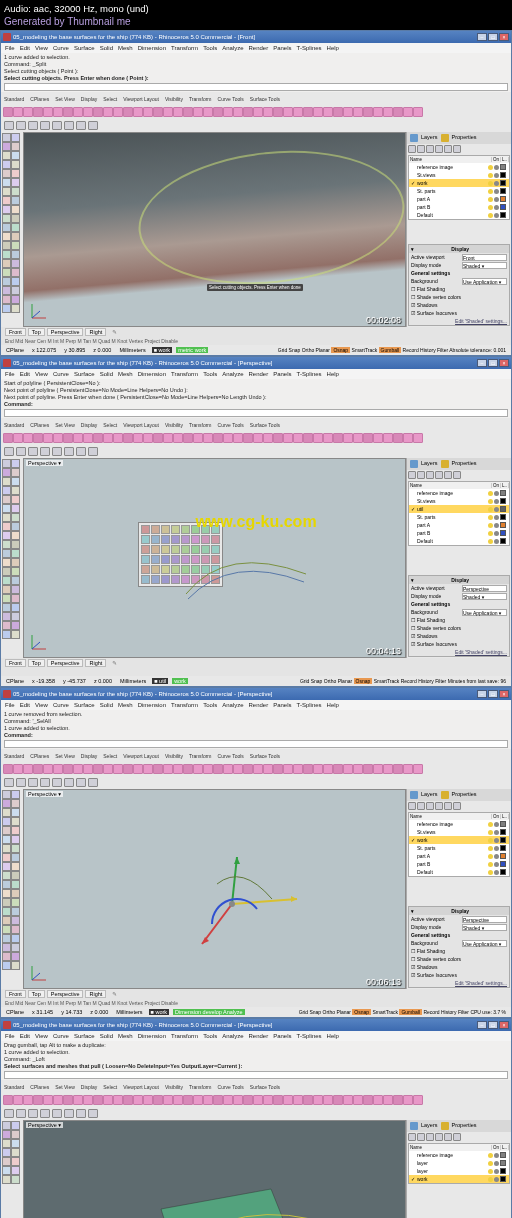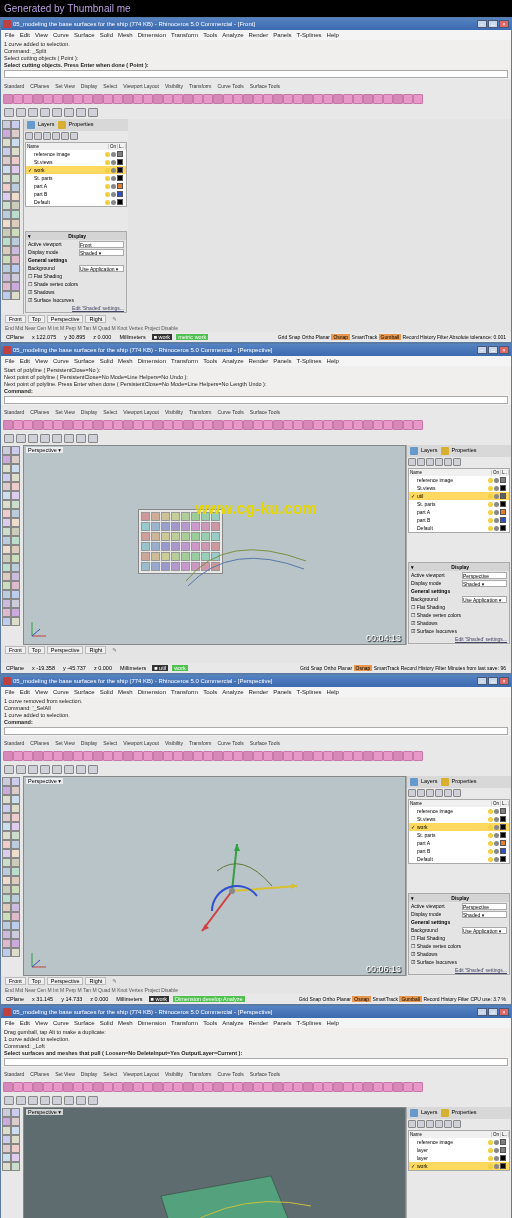--- a/index.html
+++ b/index.html
@@ -51,20 +51,21 @@
 .timestamp { position: absolute; bottom: 1px; right: 4px; color: #fff; font-size: 9px; text-shadow: 1px 1px 1px #000; z-index: 50; }
 .floating-palette { position: absolute; background: #e8e8e8; border: 1px solid #888; padding: 2px; display: grid; grid-template-columns: repeat(8, 9px); gap: 1px; }
 .fp-icon { width: 9px; height: 9px; border: 1px solid #999; background: #d4c898; }
 .axis-gizmo { position: absolute; bottom: 5px; left: 5px; width: 20px; height: 20px; }
 .drag-hint { position:absolute; background:#444; color:#fff; font-size:4.5px; padding:1px 2px; border-radius:1px; }
 </style>
 </head>
 <body>
 
 <div class="header-info">
+  <div>Audio: aac, 32000 Hz, mono (und)</div>
   <span class="gen">Generated by Thumbnail me</span>
 </div>
 
 <div id="windows-container">
   <div class="window" style="--mh:195px">
 
     <div class="titlebar">
       <span style="width:8px;height:8px;background:#c04040;border-radius:1px;margin-right:2px"></span>
       <span class="title-text">05_modeling the base surfaces for the ship (774 KB) - Rhinoceros 5.0 Commercial - [Front]</span>
       <div class="tbtns">
@@ -243,20 +244,32 @@
           </div>
           <div class="tool-row">
             <span class="tool-icon" style="background:#dbc"></span>
             <span class="tool-icon" style="background:#cad"></span>
           </div>
           <div class="tool-row">
             <span class="tool-icon" style="background:#bce"></span>
             <span class="tool-icon" style="background:#ddc"></span>
           </div>
         </div>
+      <div class="viewport" style="background:#515a5e">
+        <div class="vp-label">Front ▾</div>
+        <div style="position:absolute;inset:0;background:linear-gradient(175deg,#4a5255 0%,#6a7478 35%,#aa9a92 55%,#927068 70%,#b8c4c8 75%);"></div>
+    <div style="position:absolute;left:30%;top:10%;width:70%;height:68%;border:2px solid rgba(200,220,120,0.55);border-radius:50%;transform:rotate(-6deg)"></div>
+    <div class="drag-hint" style="bottom:18%;left:48%">Select cutting objects. Press Enter when done</div>
+        <svg class="axis-gizmo">
+            <line x1="3" y1="17" x2="17" y2="17" stroke="#c04040"></line>
+            <line x1="3" y1="17" x2="3" y2="3" stroke="#30a040"></line>
+            <line x1="3" y1="17" x2="11" y2="10" stroke="#3050c0"></line>
+          </svg>
+        <span class="timestamp">00:02:08</span>
+      </div>
       <div class="right-panel">
         <div class="panel-tabs">
             <span class="ico"></span>
             <span>Layers</span>
             <span class="ico" style="background:#d8b030"></span>
             <span>Properties</span>
           </div>
         <div style="display:flex;gap:1px;padding:1px">
             <span class="mid-icon" style="width:8px;height:8px"></span>
             <span class="mid-icon" style="width:8px;height:8px"></span>

